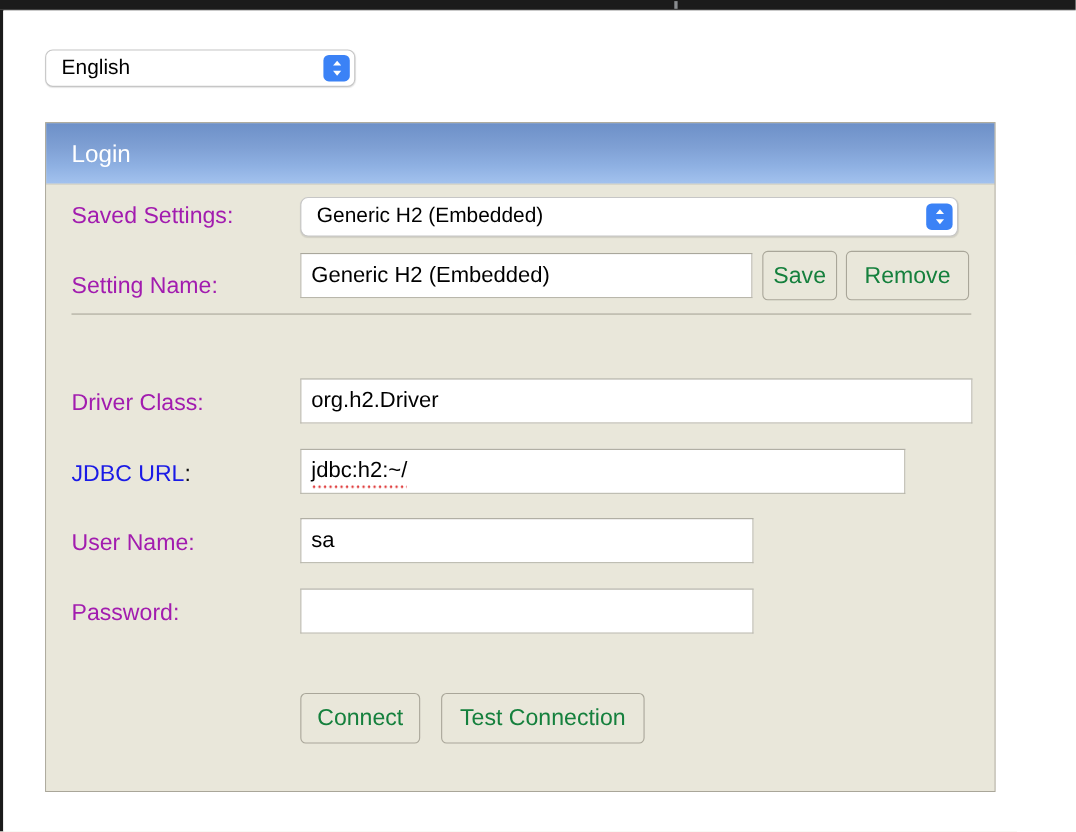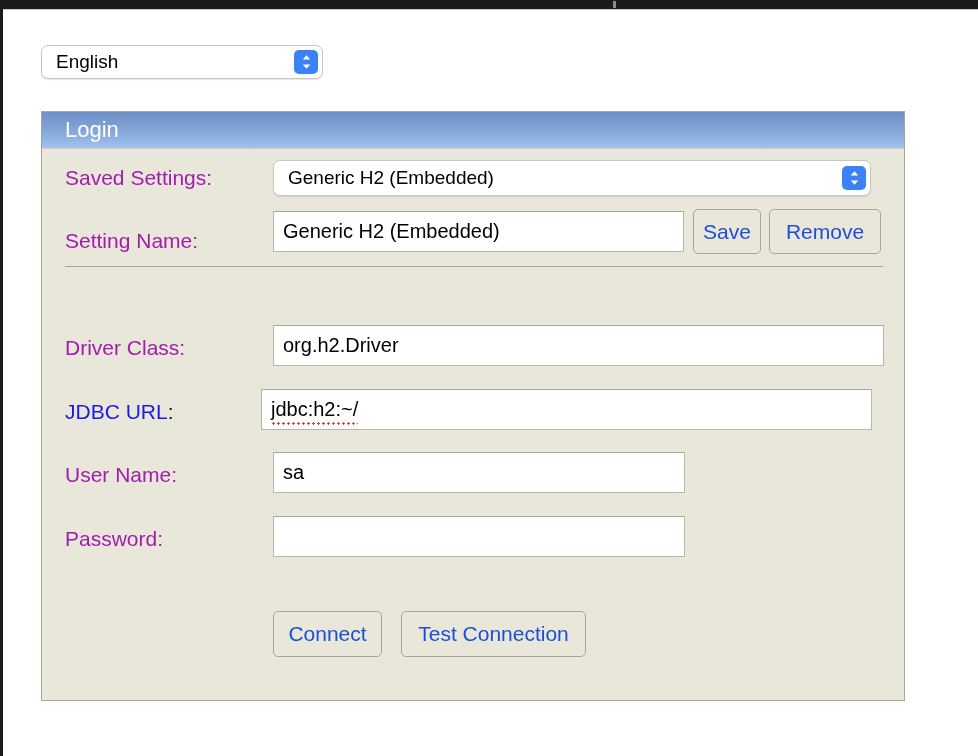--- a/index.html
+++ b/index.html
@@ -110,21 +110,21 @@
   #login-panel {
     position: absolute;
     left: 38px;
     top: 101px;
     width: 864px;
     border: 1px solid #a9a699;
     box-sizing: border-box;
     background: #e9e7da;
   }
   #panel-header {
-    height: 37px;
+    height: 56px;
     background: linear-gradient(to bottom, #6d90c8 0%, #7fa0d4 40%, #8eb0e2 70%, #a3c2ee 100%);
     border-bottom: 1px solid #cfcdc0;
     display: flex;
     align-items: center;
     box-sizing: border-box;
   }
   #panel-header .title {
     color: #ffffff;
     font-size: 22px;
     padding-left: 23px;
@@ -184,21 +184,21 @@
   }
 
   .btn {
     position: absolute;
     background: #e9e7da;
     border: 1px solid #a9a699;
     border-radius: 5px;
     box-sizing: border-box;
     height: 45px;
     font-size: 21px;
-    color: #1d4ed8;
+    color: #15803d;
     display: flex;
     align-items: center;
     justify-content: center;
     white-space: nowrap;
     font-family: "Liberation Sans", sans-serif;
     cursor: default;
   }
 
   #divider {
     position: absolute;
@@ -265,21 +265,21 @@
 
       <div id="divider"></div>
 
       <div class="row">
         <span class="lbl" style="left:23px; top:187px;">Driver Class:</span>
         <div class="tinput" style="left:231px; top:176px; width:611px;">org.h2.Driver</div>
       </div>
 
       <div class="row">
         <span class="lbl link-lbl" style="left:23px; top:251px;"><span>JDBC URL</span><span class="colon">:</span></span>
-        <div class="tinput" style="left:219px; top:240px; width:611px;">
+        <div class="tinput" style="left:231px; top:240px; width:550px;">
             <span class="spell">jdbc:h2:~/</span>
           </div>
       </div>
 
       <div class="row">
         <span class="lbl" style="left:23px; top:314px;">User Name:</span>
         <div class="tinput" style="left:231px; top:303px; width:412px;">sa</div>
       </div>
 
       <div class="row">

